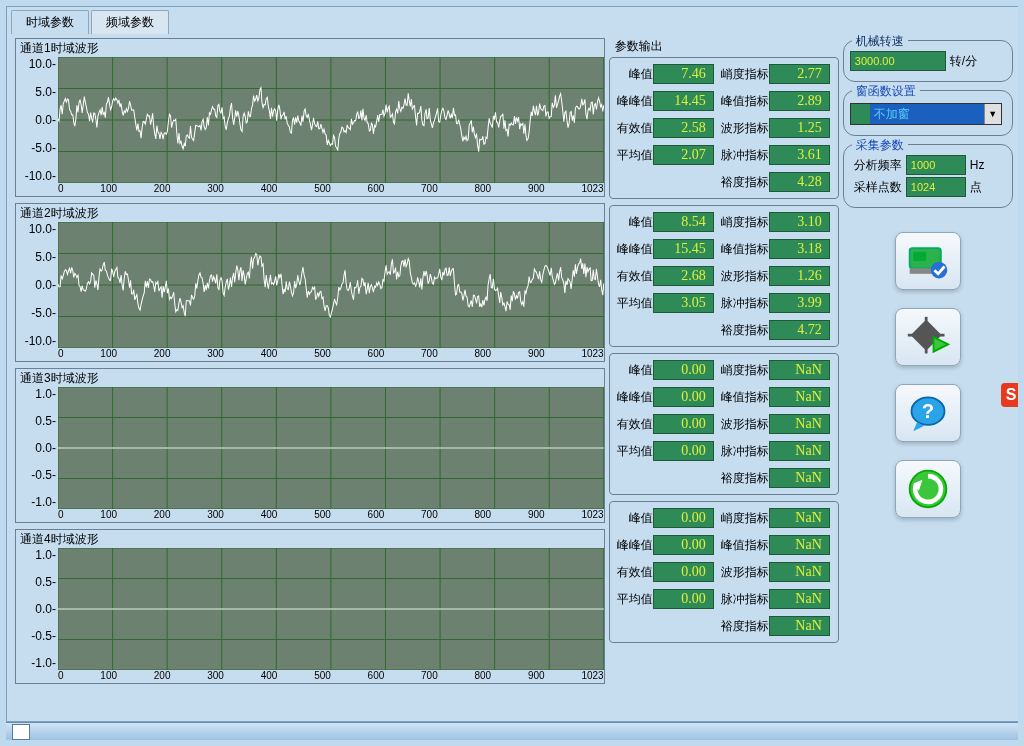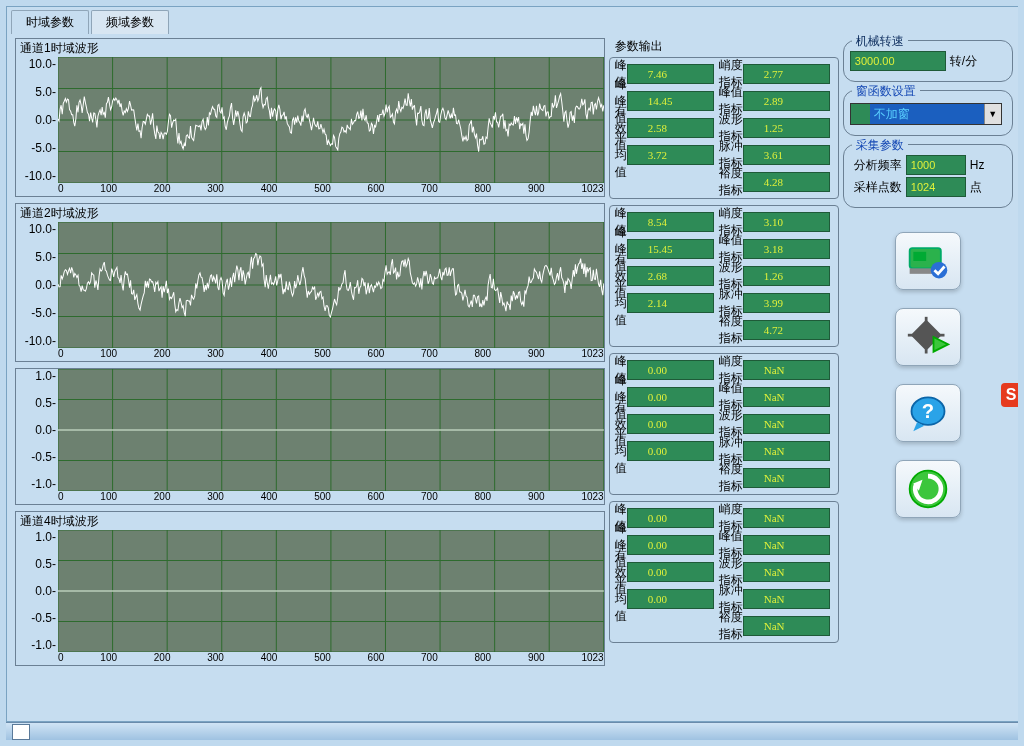--- a/index.html
+++ b/index.html
@@ -36,21 +36,21 @@
   .mid{ width:230px; padding:4px 0 0 4px;}
   .mid-title{ font-size:12px; padding:0 0 2px 6px;}
   .out-box{ border:1px solid #6b8094; border-radius:4px; background:#c6ddf0;
             margin-bottom:6px; padding:6px 8px 6px 4px; display:flex; }
   .out-col{ display:flex; flex-direction:column; gap:7px;}
   .out-col.c1{ width:100px;}
   .out-col.c2{ width:116px;}
   .param-row{ display:flex; align-items:center; height:20px; gap:0;}
   .param-row .lbl{ flex:1; text-align:right; font-size:12px;}
   .val{ width:45px; height:18px; line-height:18px; background:#2e8b57;
-        color:#dff03a; font-size:11px; padding:0 20px; text-align:left;
+        color:#dff03a; font-size:14px; padding:0 7px; text-align:right;
         border:1px solid #1e5a38; font-family:Tahoma;}
   
   .right{ width:172px; padding:6px 6px 0 4px;}
   .grp{ border:1px solid #6b8094; border-radius:12px; padding:8px 6px 8px 6px;
         margin-bottom:8px; position:relative;}
   .grp-title{ position:absolute; top:-8px; left:8px; background:#c6ddf0;
               padding:0 4px; font-size:12px; color:#113a84;}
   .grp-title.black{ color:#103060;}
   .grp-title.blue{ color:#1548b4;}
   .row{ display:flex; align-items:center; gap:4px; margin:2px 0; font-size:12px;}
@@ -182,20 +182,21 @@
             <span>400</span>
             <span>500</span>
             <span>600</span>
             <span>700</span>
             <span>800</span>
             <span>900</span>
             <span>1023</span>
           </div>
     </div>
     <div class="chart-box">
+      <div class="chart-title">通道3时域波形</div>
       <div class="plot-wrap">
         <div class="yaxis" style="height:122px">
               <span>1.0-</span>
               <span>0.5-</span>
               <span>0.0-</span>
               <span>-0.5-</span>
               <span>-1.0-</span>
             </div>
         <div class="plot" style="height:122px">
            <svg viewBox="0 0 540 122" preserveAspectRatio="none">
@@ -297,21 +298,21 @@
     <div class="param-row">
       <span class="lbl">峰峰值</span>
       <span class="val">14.45</span>
     </div>
     <div class="param-row">
       <span class="lbl">有效值</span>
       <span class="val">2.58</span>
     </div>
     <div class="param-row">
       <span class="lbl">平均值</span>
-      <span class="val">3.72</span>
+      <span class="val">2.07</span>
     </div>
             </div>
       <div class="out-col c2">
     <div class="param-row">
       <span class="lbl">峭度指标</span>
       <span class="val">2.77</span>
     </div>
     <div class="param-row">
       <span class="lbl">峰值指标</span>
       <span class="val">2.89</span>
@@ -339,21 +340,21 @@
     <div class="param-row">
       <span class="lbl">峰峰值</span>
       <span class="val">15.45</span>
     </div>
     <div class="param-row">
       <span class="lbl">有效值</span>
       <span class="val">2.68</span>
     </div>
     <div class="param-row">
       <span class="lbl">平均值</span>
-      <span class="val">2.14</span>
+      <span class="val">3.05</span>
     </div>
             </div>
       <div class="out-col c2">
     <div class="param-row">
       <span class="lbl">峭度指标</span>
       <span class="val">3.10</span>
     </div>
     <div class="param-row">
       <span class="lbl">峰值指标</span>
       <span class="val">3.18</span>

